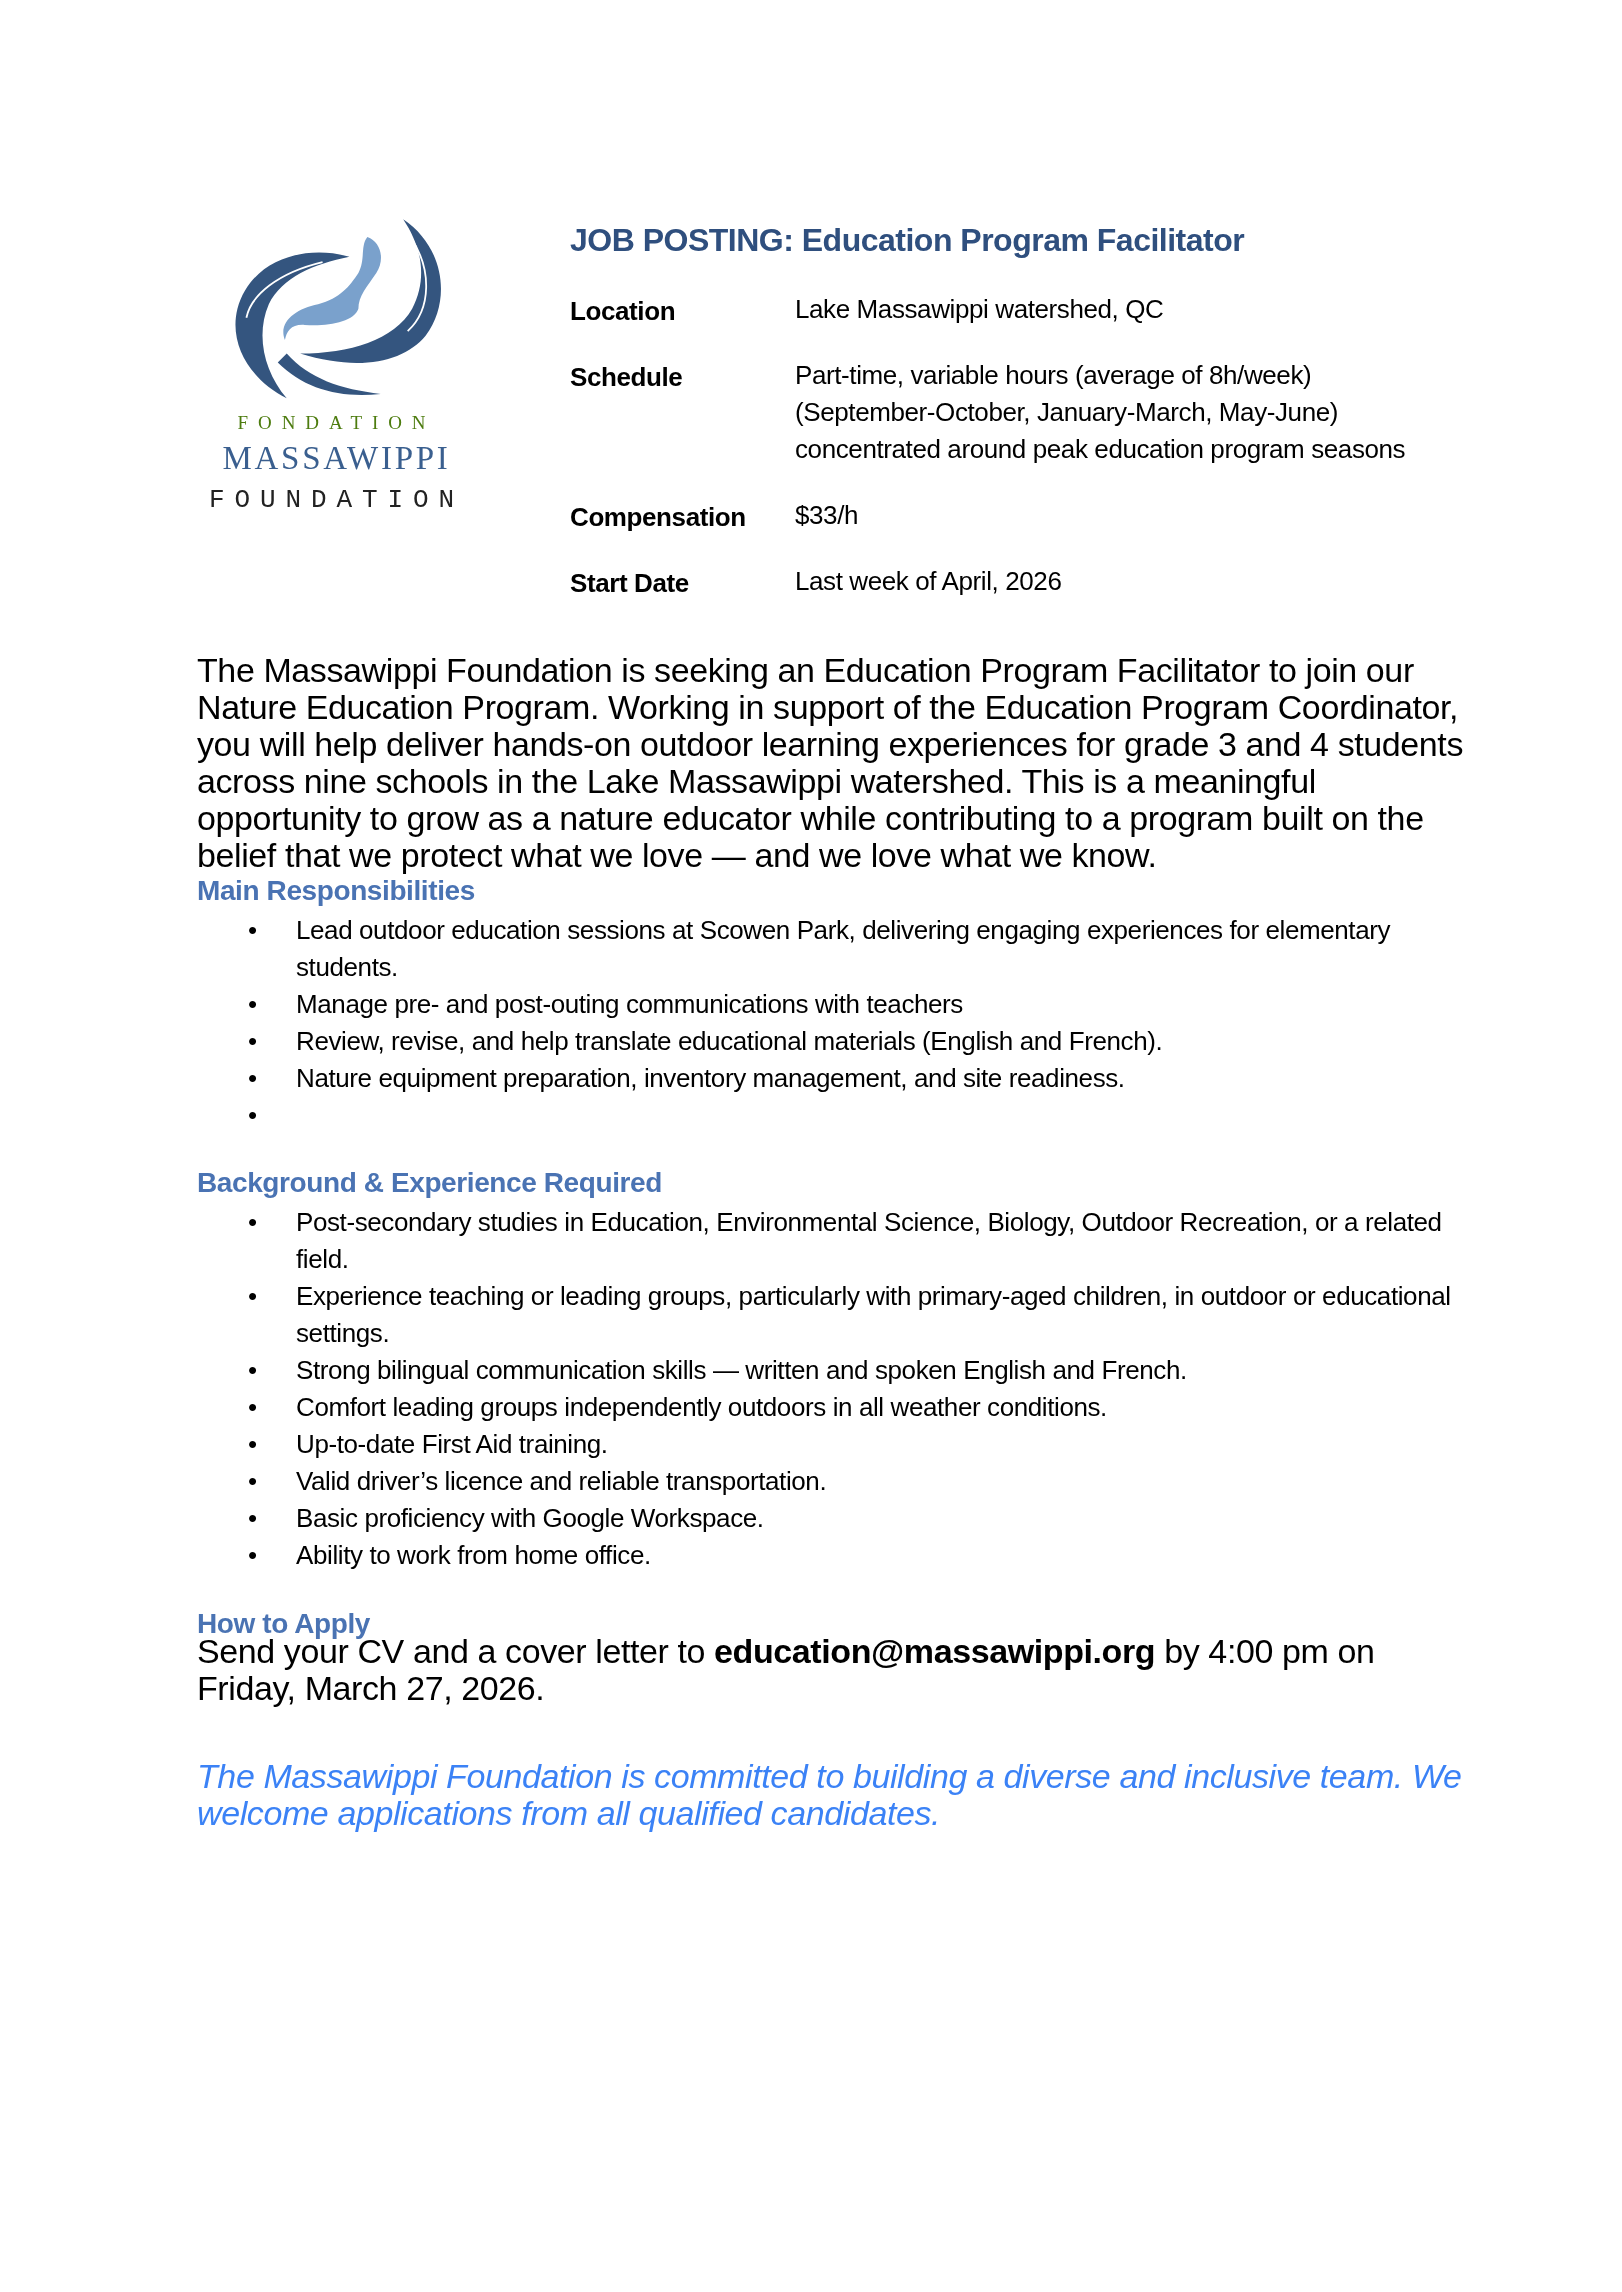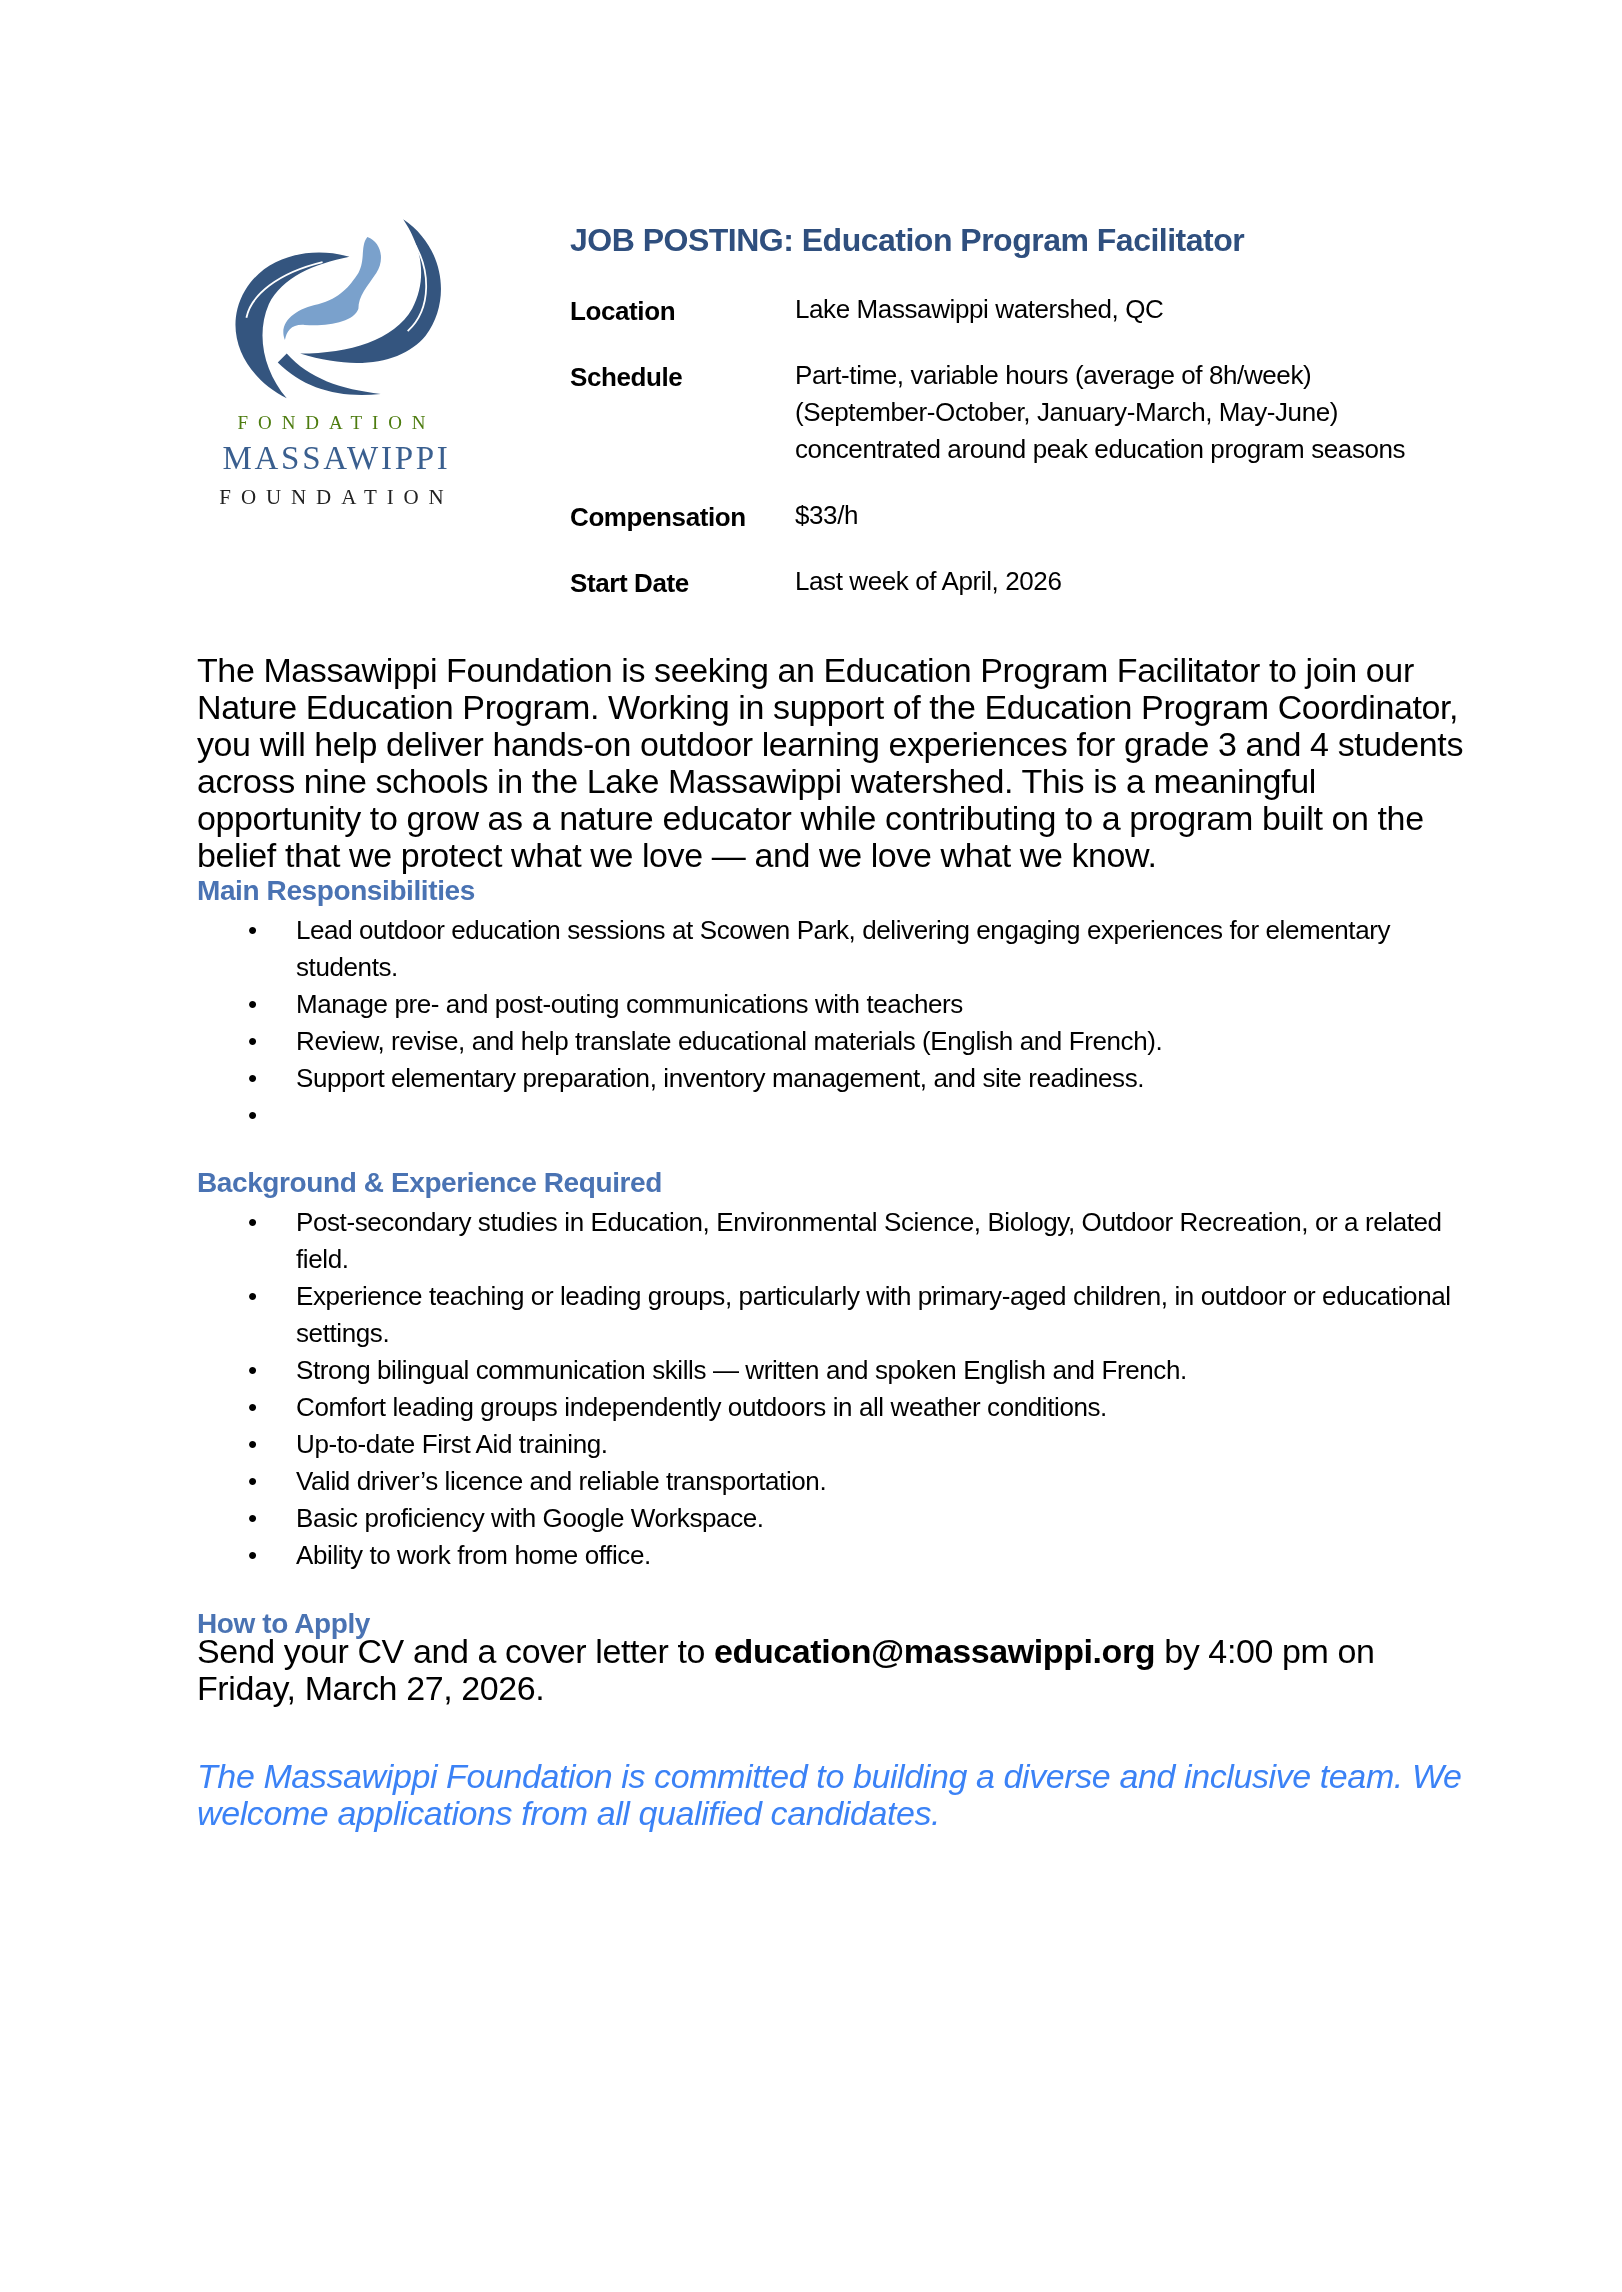--- a/index.html
+++ b/index.html
@@ -6,21 +6,21 @@
   body { width: 1623px; height: 2293px; position: relative; overflow: hidden;
          font-family: "Liberation Sans", sans-serif; color: #000; }
   .page { position: absolute; left: 0; top: 0; width: 1623px; height: 2293px; }
 
   .logo { position: absolute; left: 202px; top: 219px; width: 269px; height: 296px; }
   .logo svg { position: absolute; left: 22.4px; top: 0; }
   .logo-line { position: absolute; left: 0; width: 269px; text-align: center;
                font-family: "Liberation Serif", "DejaVu Serif", serif; }
   .logo-fondation { top: 193px; font-size: 19px; letter-spacing: 9.9px; color: #4d7c0f; }
   .logo-massawippi { top: 221px; font-size: 33px; letter-spacing: 2.7px; color: #3a5f8f; }
-  .logo-foundation { top: 266px; font-size: 21px; letter-spacing: 9.9px; color: #222; }
+  .logo-foundation { top: 266px; font-size: 26px; letter-spacing: 9.9px; color: #222; font-family: Liberation Mono, monospace; }
 
   .title { position: absolute; left: 570px; top: 222px; font-size: 32px; font-weight: bold;
            color: #2f4f7e; letter-spacing: -0.5px; white-space: nowrap; }
 
   .facts { position: absolute; left: 570px; top: 296px; font-size: 26px; letter-spacing: -0.4px; }
   .fact { position: absolute; left: 0; white-space: nowrap; }
   .fact-label { position: absolute; left: 0; font-weight: bold; }
   .fact-value { position: absolute; left: 225px; line-height: 37px; }
 
   .body { position: absolute; left: 197px; width: 1272px; font-size: 34px; line-height: 37px;
@@ -89,21 +89,21 @@
     </div>
   </div>
 
   <p class="body intro" style="margin:0">The Massawippi Foundation is seeking an Education Program Facilitator to join our Nature Education Program. Working in support of the Education Program Coordinator, you will help deliver hands-on outdoor learning experiences for grade 3 and 4 students across nine schools in the Lake Massawippi watershed. This is a meaningful opportunity to grow as a nature educator while contributing to a program built on the belief that we protect what we love — and we love what we know.</p>
 
   <div class="h2" style="top:875px">Main Responsibilities</div>
   <ul class="list" style="top:912px">
     <li><span class="bullet">•</span><span>Lead outdoor education sessions at Scowen Park, delivering engaging experiences for elementary students.</span></li>
     <li><span class="bullet">•</span><span>Manage pre- and post-outing communications with teachers</span></li>
     <li><span class="bullet">•</span><span>Review, revise, and help translate educational materials (English and French).</span></li>
-    <li><span class="bullet">•</span><span>Support elementary preparation, inventory management, and site readiness.</span></li>
+    <li><span class="bullet">•</span><span>Nature equipment preparation, inventory management, and site readiness.</span></li>
     <li><span class="bullet">•</span></li>
   </ul>
 
   <div class="h2" style="top:1167px">Background &amp; Experience Required</div>
   <ul class="list" style="top:1204px">
     <li><span class="bullet">•</span><span>Post-secondary studies in Education, Environmental Science, Biology, Outdoor Recreation, or a related field.</span></li>
     <li><span class="bullet">•</span><span>Experience teaching or leading groups, particularly with primary-aged children, in outdoor or educational settings.</span></li>
     <li><span class="bullet">•</span><span>Strong bilingual communication skills — written and spoken English and French.</span></li>
     <li><span class="bullet">•</span><span>Comfort leading groups independently outdoors in all weather conditions.</span></li>
     <li><span class="bullet">•</span><span>Up-to-date First Aid training.</span></li>

